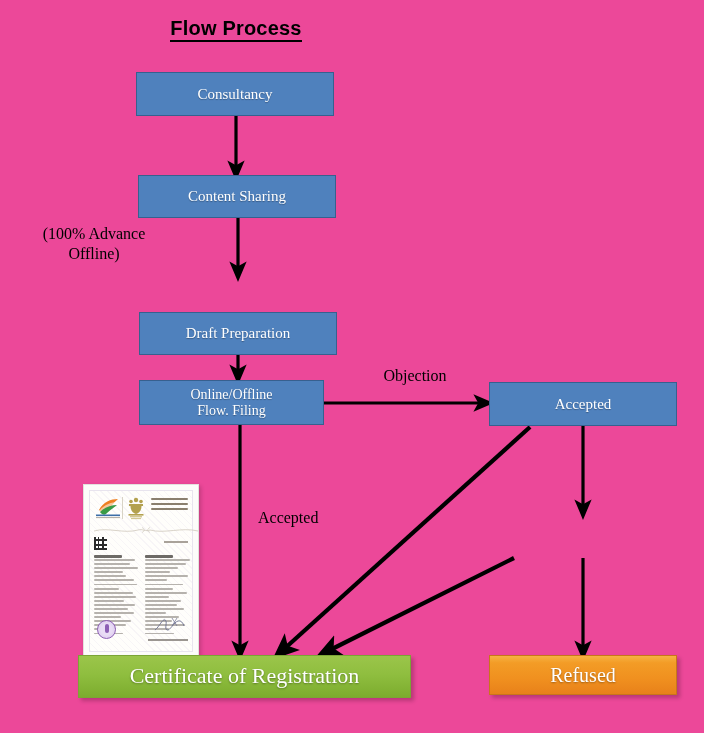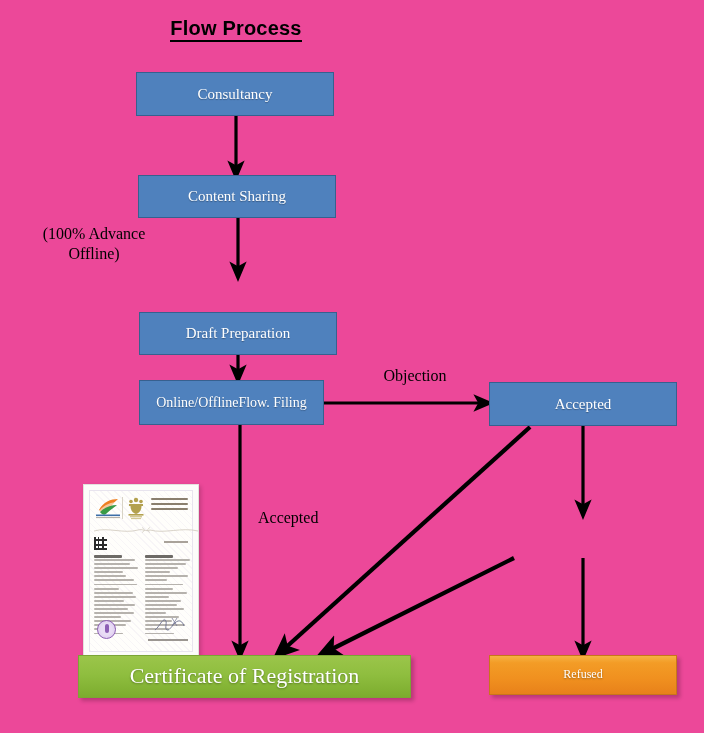--- a/index.html
+++ b/index.html
@@ -59,21 +59,21 @@
     background: linear-gradient(to bottom, #9BC54A 0%, #8FBE3F 45%, #7CAC2E 100%);
     border: 1px solid #7BA535;
     font-size: 22px;
     text-shadow: 0 1px 2px rgba(0,0,0,0.35);
     box-shadow: 3px 3px 4px rgba(0,0,0,0.22);
     justify-content: center;
   }
   .node.orange {
     background: linear-gradient(to bottom, #F6B243 0%, #F39C26 18%, #F0901F 60%, #E8811A 100%);
     border: 1px solid #C8761A;
-    font-size: 12px;
+    font-size: 20px;
     text-shadow: 0 1px 2px rgba(0,0,0,0.35);
     box-shadow: 3px 3px 4px rgba(0,0,0,0.22);
   }
 
   
   .edge-label {
     position: absolute;
     color: #000000;
     font-size: 16px;
     line-height: 1.25;
@@ -209,21 +209,21 @@
   </div>
 
   <div class="node blue" style="left:138px; top:175px; width:198px; height:43px;">
     <span>Content Sharing</span>
   </div>
 
   <div class="node blue" style="left:139px; top:272px; width:198px; height:43px;margin-top:40px;">
     <span>Draft Preparation</span>
   </div>
 
-  <div class="node blue small-text" style="left:139px; top:380px; width:185px; height:45px; flex-direction:row;align-items:center;">
+  <div class="node blue small-text" style="left:139px; top:380px; width:185px; height:45px; flex-direction:column;align-items:center;">
     <span>Online/Offline</span>
     <span>Flow. Filing</span>
   </div>
 
   <div class="node blue" style="left:489px; top:382px; width:188px; height:44px;">
     <span>Accepted</span>
   </div>
 
 
   <div class="node green" style="left:78px; top:655px; width:333px; height:43px;">

